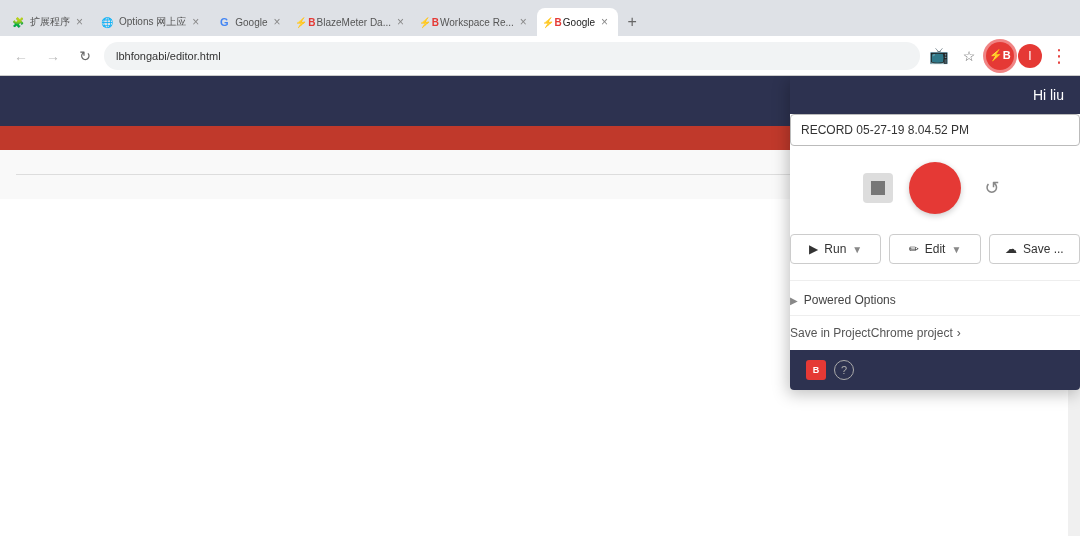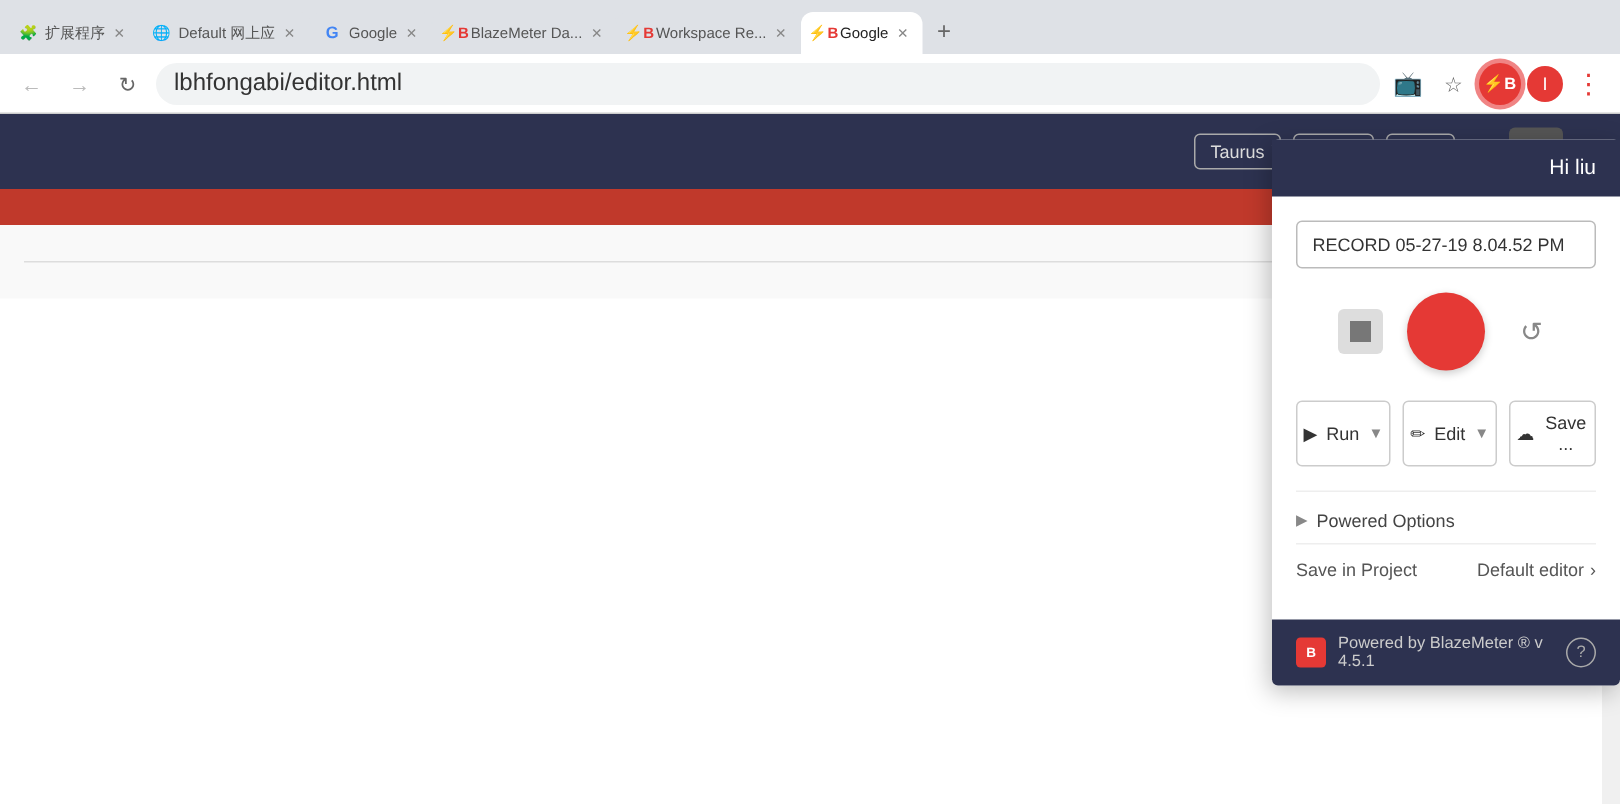--- a/index.html
+++ b/index.html
@@ -14,21 +14,21 @@
     .tab.active { background: #fff; color: #222; }
     .tab-favicon { width: 14px; height: 14px; display: flex; align-items: center; justify-content: center; font-size: 10px; flex-shrink: 0; }
     .tab-label { overflow: hidden; text-overflow: ellipsis; white-space: nowrap; flex: 1; font-size: 10px; }
     .tab-close { font-size: 12px; color: #888; cursor: pointer; padding: 1px 2px; border-radius: 3px; flex-shrink: 0; }
     .new-tab-btn { width: 28px; height: 28px; display: flex; align-items: center; justify-content: center; font-size: 16px; color: #666; cursor: pointer; }
 
     
     .address-bar { background: #fff; height: 40px; display: flex; align-items: center; padding: 0 8px; gap: 6px; border-bottom: 1px solid #ccc; }
     .nav-btn { width: 26px; height: 26px; display: flex; align-items: center; justify-content: center; color: #666; cursor: pointer; font-size: 14px; }
     .nav-btn.disabled { color: #bbb; cursor: default; }
-    .address-input { flex: 1; background: #f1f3f4; border: none; border-radius: 20px; height: 28px; padding: 0 12px; font-size: 16px; color: #333; outline: none; }
+    .address-input { flex: 1; background: #f1f3f4; border: none; border-radius: 20px; height: 28px; padding: 0 12px; font-size: 11px; color: #333; outline: none; }
     .toolbar-icons { display: flex; align-items: center; gap: 4px; }
     .toolbar-icon { width: 26px; height: 26px; display: flex; align-items: center; justify-content: center; color: #666; cursor: pointer; font-size: 14px; border-radius: 50%; }
     .toolbar-icon.red-circle { background: #e53935; color: white; border-radius: 50%; width: 28px; height: 28px; box-shadow: 0 0 0 3px rgba(220,50,50,0.5); }
 
     
     .page-content { flex: 1; position: relative; background: #fff; overflow: hidden; }
 
     
     .app-bar { width: 100%; background: #2d3250; height: 50px; display: flex; align-items: center; padding: 0 16px; gap: 8px; }
     .app-bar-spacer { flex: 1; }
@@ -36,44 +36,44 @@
     .play-btn { background: #555; border: none; border-radius: 4px; color: #fff; width: 36px; height: 32px; display: flex; align-items: center; justify-content: center; cursor: pointer; font-size: 14px; }
     .chevron-btn { background: transparent; border: none; color: #aaa; font-size: 10px; cursor: pointer; padding: 2px; }
 
     
     .red-strip { width: 100%; height: 24px; background: #c0392b; }
 
     
     .thin-divider { width: 100%; height: 1px; background: #ddd; margin: 12px 0; }
 
     
-    .popup-overlay { position: absolute; top: 17px; right: 0; width: 232px; background: #fff; box-shadow: -2px 4px 16px rgba(0,0,0,0.25); border-radius: 4px; z-index: 100; }
+    .popup-overlay { position: absolute; top: 0; right: 0; width: 290px; background: #fff; box-shadow: -2px 4px 16px rgba(0,0,0,0.25); border-radius: 4px; z-index: 100; }
 
     .popup-header { background: #2d3250; padding: 10px 16px; text-align: right; }
     .popup-header-text { color: #fff; font-size: 14px; }
 
-    .popup-body { padding: 16px; }
+    .popup-body { }
 
     .record-title-input { width: 100%; border: 1.5px solid #bbb; border-radius: 4px; padding: 8px 10px; font-size: 12px; color: #333; margin-bottom: 16px; outline: none; }
 
     .controls-row { display: flex; align-items: center; justify-content: center; gap: 16px; margin-bottom: 20px; }
     .stop-btn { width: 30px; height: 30px; background: #ddd; border: none; border-radius: 4px; display: flex; align-items: center; justify-content: center; cursor: pointer; }
     .stop-icon { width: 14px; height: 14px; background: #777; }
     .record-circle-btn { width: 52px; height: 52px; background: #e53935; border: none; border-radius: 50%; cursor: pointer; box-shadow: 0 2px 6px rgba(0,0,0,0.2); }
     .undo-btn { width: 30px; height: 30px; background: transparent; border: none; font-size: 18px; color: #888; cursor: pointer; display: flex; align-items: center; justify-content: center; }
 
     .actions-row { display: flex; gap: 8px; margin-bottom: 16px; }
     .action-btn { flex: 1; display: flex; align-items: center; justify-content: center; gap: 6px; border: 1.5px solid #ccc; border-radius: 4px; background: #fff; padding: 7px 4px; font-size: 12px; color: #333; cursor: pointer; }
     .action-dropdown { font-size: 10px; color: #888; }
 
     .advanced-section { border-top: 1px solid #eee; padding-top: 12px; margin-bottom: 8px; }
     .advanced-toggle { display: flex; align-items: center; gap: 6px; font-size: 12px; color: #444; cursor: pointer; }
     .advanced-arrow { font-size: 10px; color: #888; }
 
-    .save-project-row { display: flex; justify-content: space-between; align-items: center; padding: 10px 0; border-top: 1px solid #eee; }
+    .save-project-row { display: flex; justify-content: flex-start; align-items: center; padding: 10px 0; border-top: 1px solid #eee; }
     .save-project-label { font-size: 12px; color: #555; }
     .save-project-value { font-size: 12px; color: #555; display: flex; align-items: center; gap: 4px; cursor: pointer; }
 
     .popup-footer { background: #2d3250; padding: 10px 16px; display: flex; align-items: center; gap: 8px; border-radius: 0 0 4px 4px; }
     .footer-icon { width: 20px; height: 20px; background: #e53935; border-radius: 3px; display: flex; align-items: center; justify-content: center; color: white; font-size: 9px; font-weight: bold; }
     .footer-text { flex: 1; color: #ccc; font-size: 11px; }
     .footer-help { width: 20px; height: 20px; border-radius: 50%; border: 1.5px solid #aaa; color: #aaa; display: flex; align-items: center; justify-content: center; font-size: 11px; cursor: pointer; }
   </style>
 </head>
 <body>
@@ -82,21 +82,21 @@
 
   <div class="tab-bar">
 
     <div class="tab">
       <span class="tab-favicon">🧩</span>
       <span class="tab-label">扩展程序</span>
       <span class="tab-close">×</span>
     </div>
     <div class="tab">
       <span class="tab-favicon">🌐</span>
-      <span class="tab-label">Default 网上应</span>
+      <span class="tab-label">Options 网上应</span>
       <span class="tab-close">×</span>
     </div>
     <div class="tab">
       <span class="tab-favicon" style="color:#4285f4;font-weight:bold;font-size:11px;">G</span>
       <span class="tab-label">Google</span>
       <span class="tab-close">×</span>
     </div>
     <div class="tab">
       <span class="tab-favicon" style="color:#e53935;font-weight:bold;font-size:10px;">⚡B</span>
       <span class="tab-label">BlazeMeter Da...</span>
@@ -192,31 +192,30 @@
           <div class="advanced-toggle">
             <span class="advanced-arrow">▶</span>
             <span>Powered Options</span>
           </div>
         </div>
 
         
         <div class="save-project-row">
           <span class="save-project-label">Save in Project</span>
           <span class="save-project-value">
-            <span>Default editor</span>
+            <span>Chrome project</span>
             <span>›</span>
           </span>
         </div>
       </div>
 
       <div class="popup-footer">
         <div class="footer-icon">
           <span>B</span>
         </div>
-        <span class="footer-text">Powered by BlazeMeter ® v 4.5.1</span>
         <div class="footer-help">?</div>
       </div>
     </div>
 
     <div style="position:absolute;right:0;top:50px;width:12px;height:calc(100% - 50px);background:#f0f0f0;">
       <div style="width:12px;height:60px;background:#c0c0c0;border-radius:3px;"></div>
     </div>
 
   </div>
 </div>

